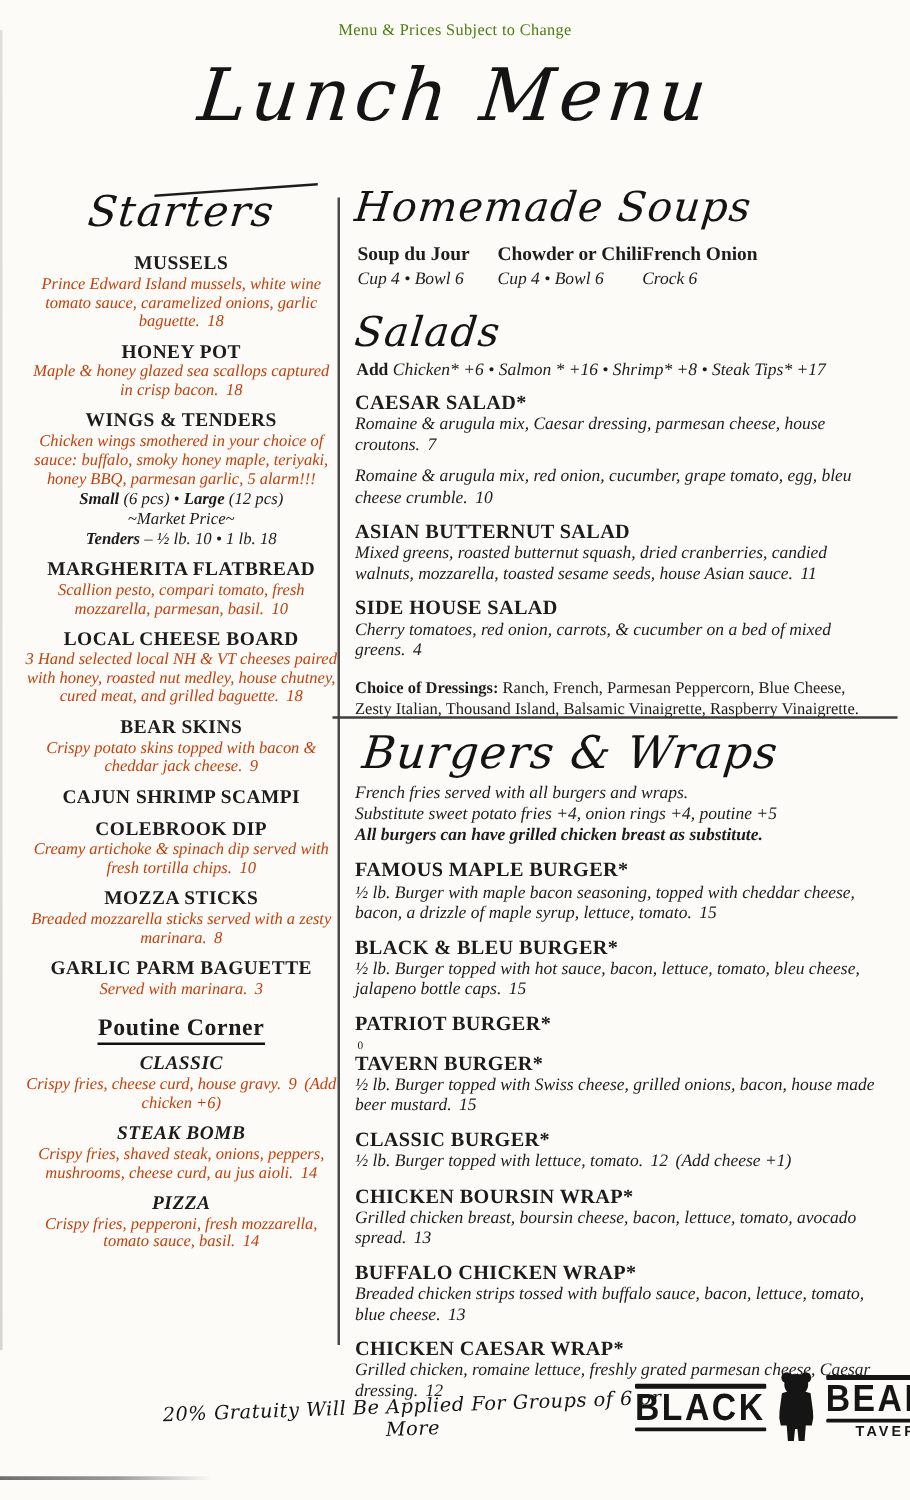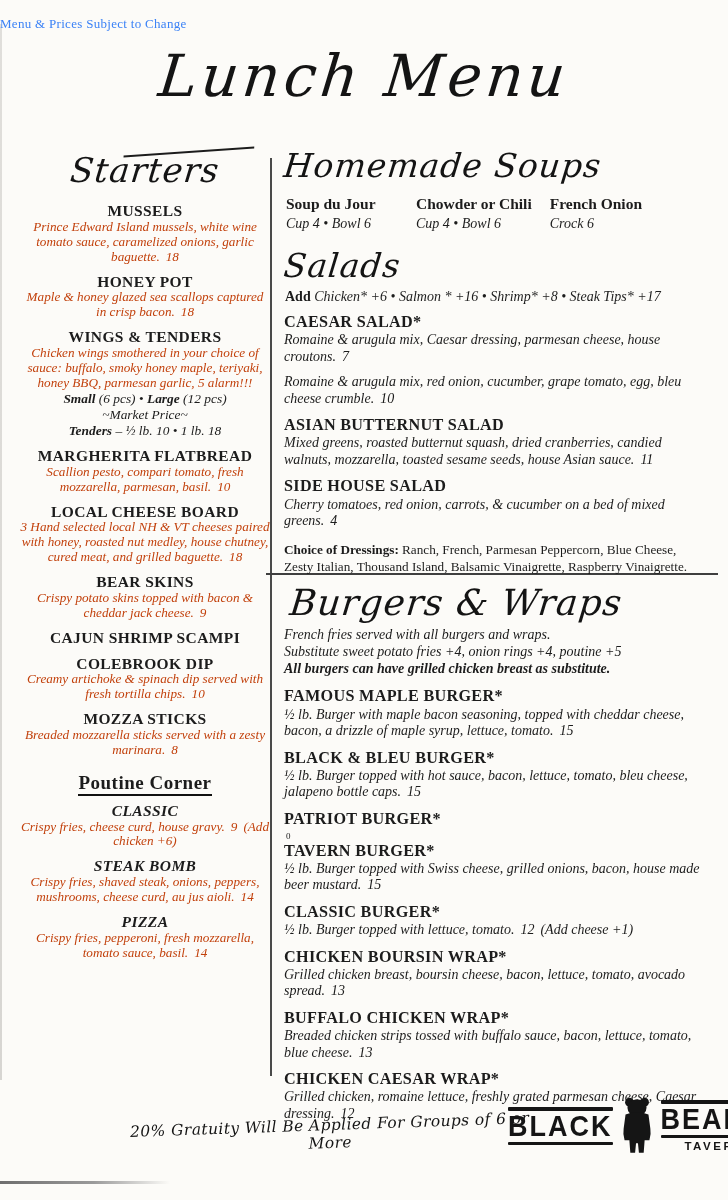--- a/index.html
+++ b/index.html
@@ -7,22 +7,22 @@
     position:relative;width:728px;height:1200px;margin:0 auto;
     background:#fcfbf8;overflow:hidden;color:#1c1c1c;
     font-family:"Liberation Serif",serif;
   }
   
   .edge-left{position:absolute;left:0;top:24px;width:2px;height:1056px;
     background:linear-gradient(#c9c7c3,#b9b7b3);opacity:.55;}
   .edge-bottom{position:absolute;left:0;top:1181px;width:170px;height:2.5px;
     background:linear-gradient(90deg,#6e6e6e,#9a9a9a 55%,transparent);}
   
-  .notice{position:absolute;top:16px;left:0;width:100%;text-align:left;
-    font-size:13px;letter-spacing:.3px;color:#3b82f6;}
+  .notice{position:absolute;top:16px;left:0;width:100%;text-align:center;
+    font-size:13px;letter-spacing:.3px;color:#4d7c0f;}
   .script{font-family:"DejaVu Serif",serif;font-style:italic;font-weight:500;color:#141414;}
   .menu-title{position:absolute;top:42px;left:0;width:100%;margin:0;text-align:center;
     font-size:58px;letter-spacing:4px;font-weight:500;transform:skewX(-6deg);}
   
   .divider-v{position:absolute;left:270px;top:158px;width:1.6px;height:918px;background:#4a4a4a;}
   .divider-h{position:absolute;left:266px;top:573px;right:10px;height:1.6px;background:#3f3f3f;}
   
   .col-left{position:absolute;left:20px;top:150px;width:250px;text-align:center;}
   .starters-heading{position:relative;margin:0 0 12px 0;font-size:34px;letter-spacing:1px;transform:skewX(-6deg);}
   .starters-heading::before{content:"";position:absolute;top:1px;right:18px;width:130px;height:2px;
@@ -34,21 +34,21 @@
   .price{margin-left:6px;}
   .wline{font-size:13.4px;line-height:1.2;}
   .b-it{font-weight:bold;font-style:italic;}
   .it{font-style:italic;}
   .poutine-heading{margin:14px 0 8px 0;font-size:19px;font-weight:bold;letter-spacing:.5px;}
   .poutine-heading span{border-bottom:2.5px solid #111;padding-bottom:1px;}
   
   .col-right-top{position:absolute;left:284px;top:146px;width:416px;}
   .col-right-bottom{position:absolute;left:284px;top:582px;width:420px;}
   .r-script{margin:0 0 4px 0;font-size:33px;letter-spacing:1px;transform:skewX(-6deg);transform-origin:left;}
-  .soups-row{display:flex;gap:18px;margin:10px 0 14px 2px;}
+  .soups-row{display:flex;margin:10px 0 14px 2px;}
   .soup{min-width:112px;}
   .soup-name{font-weight:bold;font-size:15.5px;}
   .soup-price{font-style:italic;font-size:14px;margin-top:3px;}
   .add-line{font-size:14px;margin:4px 0 8px 1px;}
   .add-line .lbl{font-weight:bold;}
   .r-item{margin-bottom:9px;}
   .r-name{font-weight:bold;font-size:16.2px;letter-spacing:.3px;line-height:1.2;}
   .r-desc{font-style:italic;font-size:14px;line-height:1.17;}
   .dressings{font-size:13.2px;line-height:1.3;margin-top:12px;}
   .dressings .lbl{font-weight:bold;}
@@ -133,20 +133,24 @@
     <div class="item">
       <div class="iname">COLEBROOK DIP</div>
       <div class="idesc"><span>Creamy artichoke &amp; spinach dip served with fresh tortilla chips.</span><span class="price">10</span></div>
     </div>
 
     <div class="item">
       <div class="iname">MOZZA STICKS</div>
       <div class="idesc"><span>Breaded mozzarella sticks served with a zesty marinara.</span><span class="price">8</span></div>
     </div>
 
+    <div class="item">
+      <div class="iname">GARLIC PARM BAGUETTE</div>
+      <div class="idesc"><span>Served with marinara.</span><span class="price">3</span></div>
+    </div>
 
     <h2 class="poutine-heading"><span>Poutine Corner</span></h2>
 
     <div class="item">
       <div class="iname bi">CLASSIC</div>
       <div class="idesc"><span>Crispy fries, cheese curd, house gravy.</span><span class="price">9</span><span class="price">(Add chicken +6)</span></div>
     </div>
 
     <div class="item">
       <div class="iname bi">STEAK BOMB</div>

